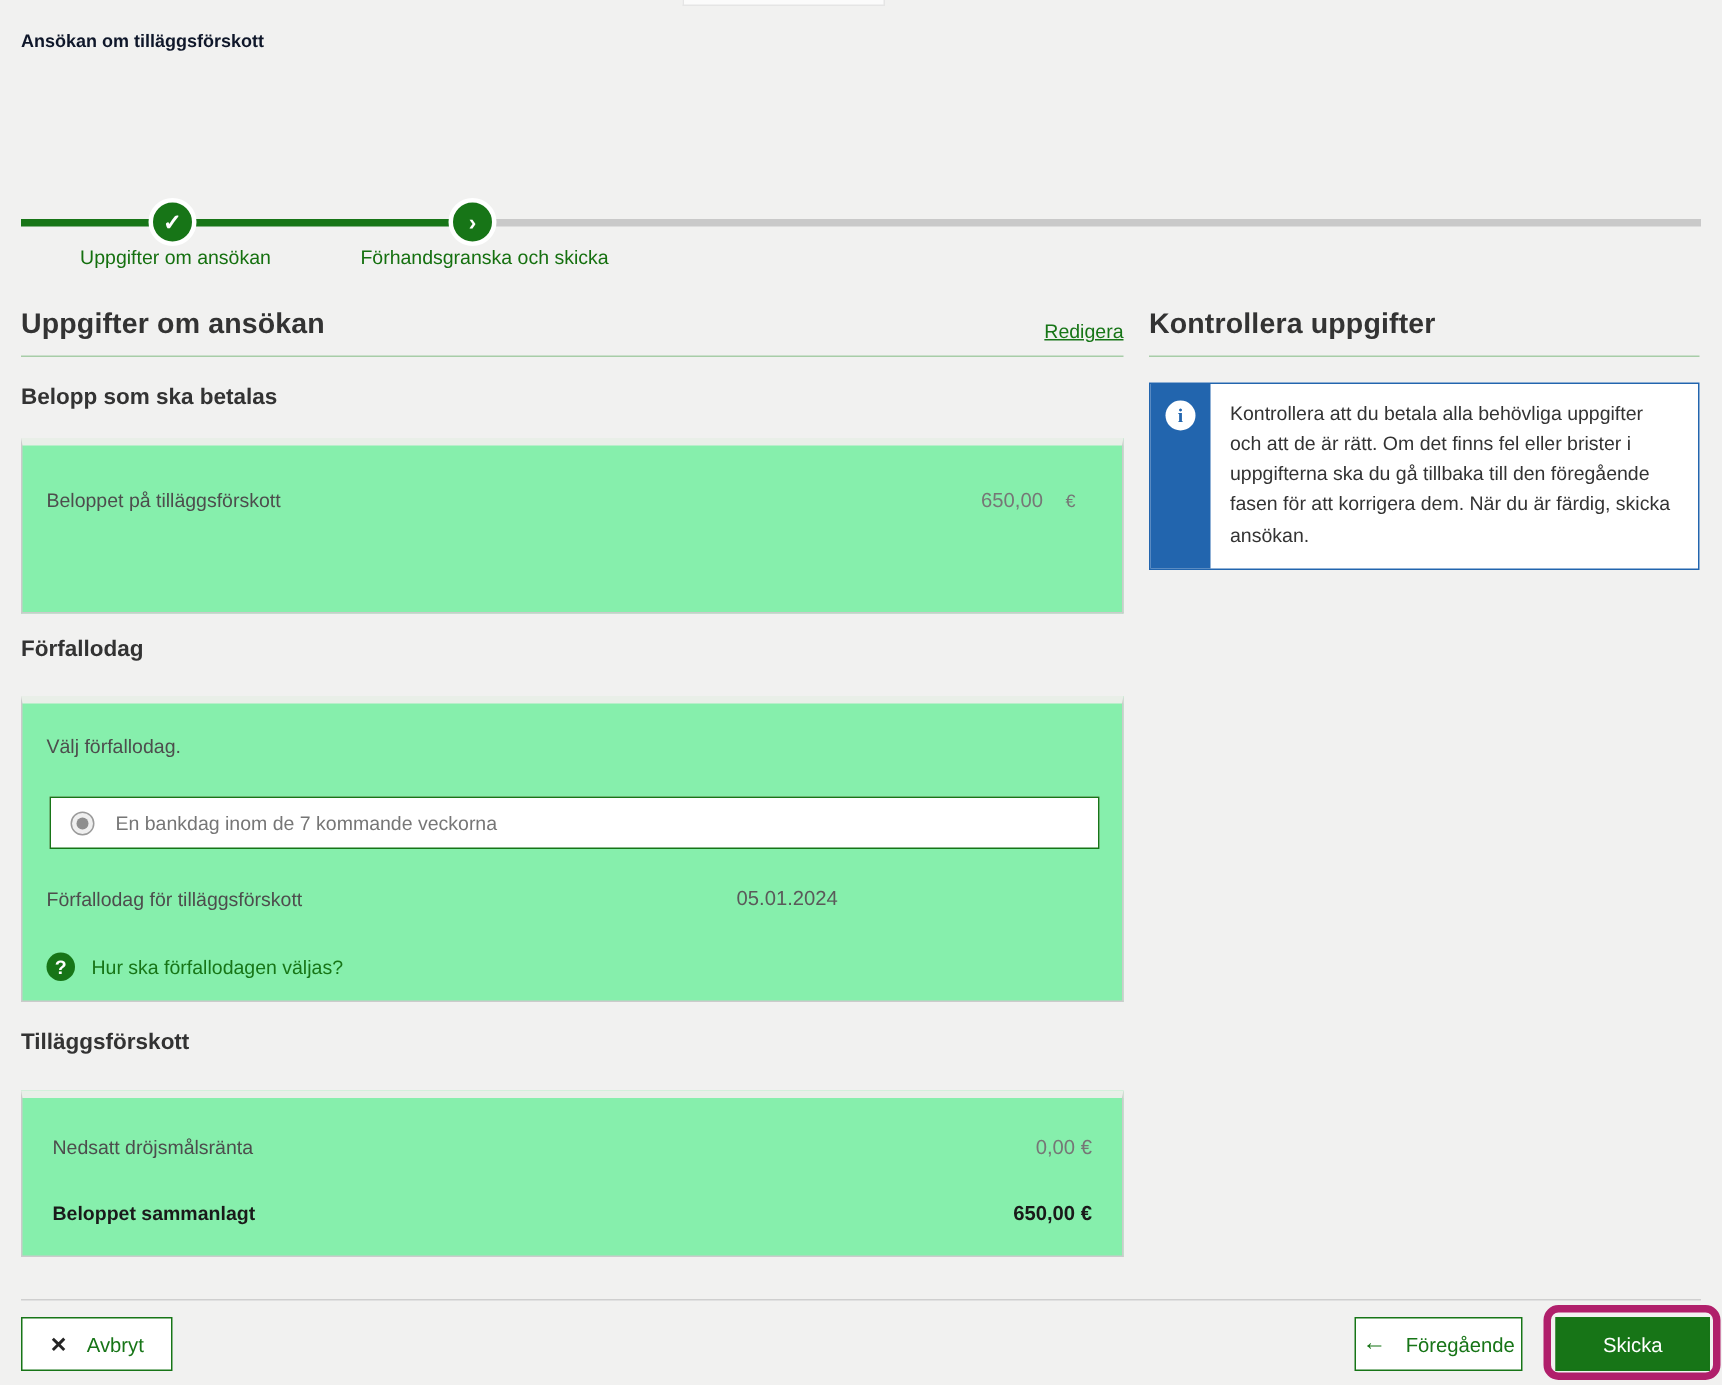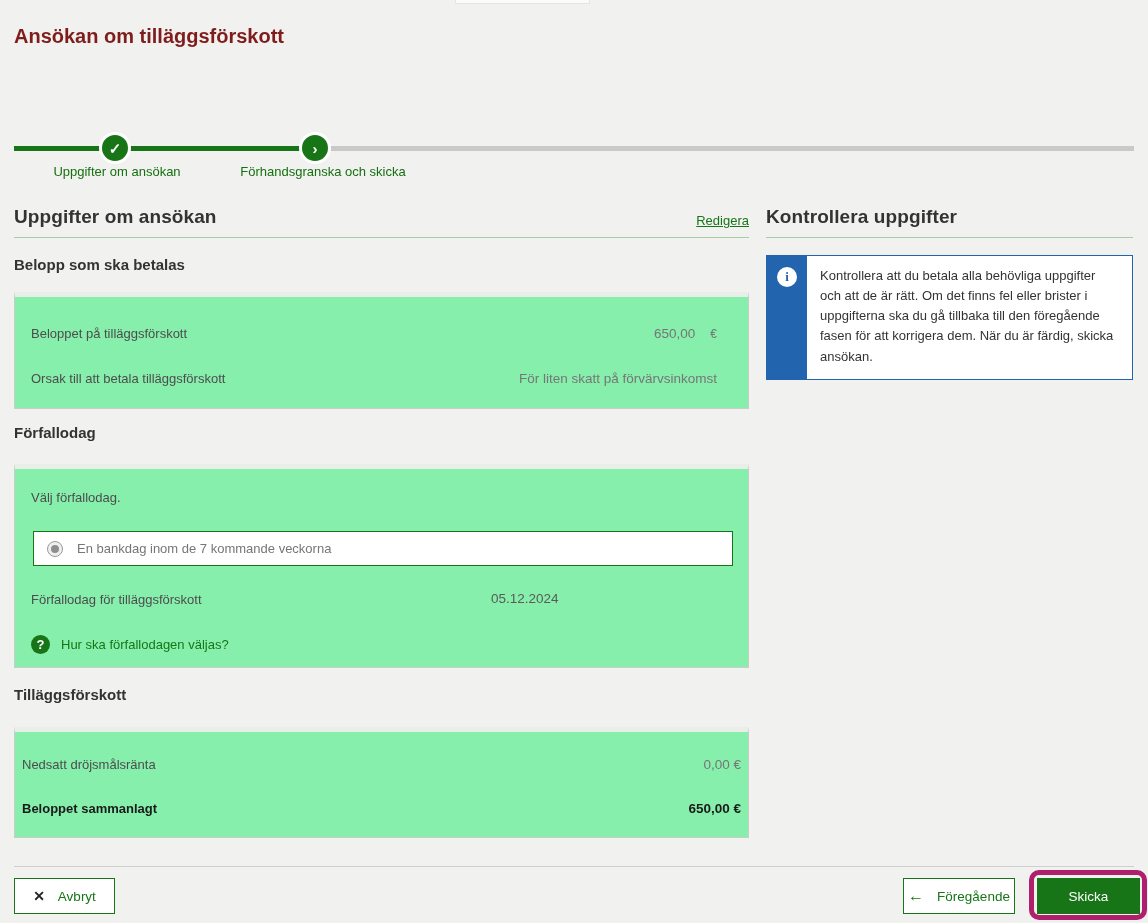--- a/index.html
+++ b/index.html
@@ -2,21 +2,21 @@
 <html><head>
 <meta charset="utf-8">
 <style>
   * { box-sizing: border-box; }
   html,body { margin:0; padding:0; }
   body {
     width:1148px; height:923px; position:relative; overflow:hidden;
     background:#f1f1f0; color:#333;
     font-family:"Liberation Sans", sans-serif;
   }
-  .page-title { position:absolute; left:14px; top:12px; font-size:20px; font-weight:700; color:#7f1d1d; }
+  .page-title { position:absolute; left:14px; top:12px; font-size:12px; font-weight:700; color:#0f172a; }
   .popup-edge { position:absolute; left:455px; top:0; width:135px; height:4px; background:#fbfbfb;
     border:1px solid #e5e5e5; border-top:none; }
 
   
   .track { position:absolute; top:146px; height:5px; }
   .track-green { left:14px; width:301px; background:#177517; }
   .track-gray  { left:315px; width:819px; background:#c9c9c9; }
   .step-circle { position:absolute; top:132px; width:32px; height:32px; border-radius:50%;
     background:#177517; border:3px solid #ffffff; color:#fff;
     display:flex; align-items:center; justify-content:center; }
@@ -38,21 +38,21 @@
 
   .sub-title { position:absolute; left:0; margin:0; font-size:15px; font-weight:700; color:#333; }
   #amount-title  { top:50px; }
   #duedate-title { top:218px; }
   #summary-title { top:480px; }
 
   .card { position:absolute; left:0; right:0; background:#86efac;
     border:1px solid #cbcbcb; border-top:5px solid #e9efe8; }
   #card-amount  { top:86px;  height:117px; padding:14px 16px 0; }
   #card-duedate { top:258px; height:204px; }
-  #card-summary { top:521px; height:111px; padding:10px 7px 0; }
+  #card-summary { top:521px; height:111px; padding:10px 20px 0; }
 
   .row { display:flex; justify-content:space-between; align-items:center; height:45px; }
   .lab { color:#4d4d4d; font-size:13px; }
   .val { color:#767676; font-size:13.5px; }
   .val-block { display:flex; align-items:flex-end; margin-right:15px; }
   .unit { margin-left:15px; font-size:12px; color:#767676; }
   .lab-bold, .val-bold { color:#1a1a1a; font-weight:700; }
   .lab-bold { font-size:13px; } .val-bold { font-size:13.5px; }
   #card-summary .row { height:44px; }
 
@@ -123,39 +123,33 @@
 
   <h3 class="sub-title" id="amount-title">Belopp som ska betalas</h3>
   <div class="card" id="card-amount">
     <div class="row">
       <span class="lab">Beloppet på tilläggsförskott</span>
       <span class="val-block">
         <span class="val">650,00</span>
         <span class="unit">€</span>
       </span>
     </div>
-    <div class="row">
-      <span class="lab">Orsak till att betala tilläggsförskott</span>
-      <span class="val-block">
-        <span class="val">För liten skatt på förvärvsinkomst</span>
-      </span>
-    </div>
   </div>
 
   <h3 class="sub-title" id="duedate-title">Förfallodag</h3>
   <div class="card" id="card-duedate">
     <span class="lab choose-label">Välj förfallodag.</span>
     <div class="radio-box">
       <span class="radio">
           <span class="radio-dot"></span>
         </span>
       <span class="radio-label">En bankdag inom de 7 kommande veckorna</span>
     </div>
     <span class="lab due-label">Förfallodag för tilläggsförskott</span>
-    <span class="due-value">05.12.2024</span>
+    <span class="due-value">05.01.2024</span>
     <div class="help-row">
       <span class="q-icon">?</span>
       <span class="help-text">Hur ska förfallodagen väljas?</span>
     </div>
   </div>
 
   <h3 class="sub-title" id="summary-title">Tilläggsförskott</h3>
   <div class="card" id="card-summary">
     <div class="row">
       <span class="lab">Nedsatt dröjsmålsränta</span>

